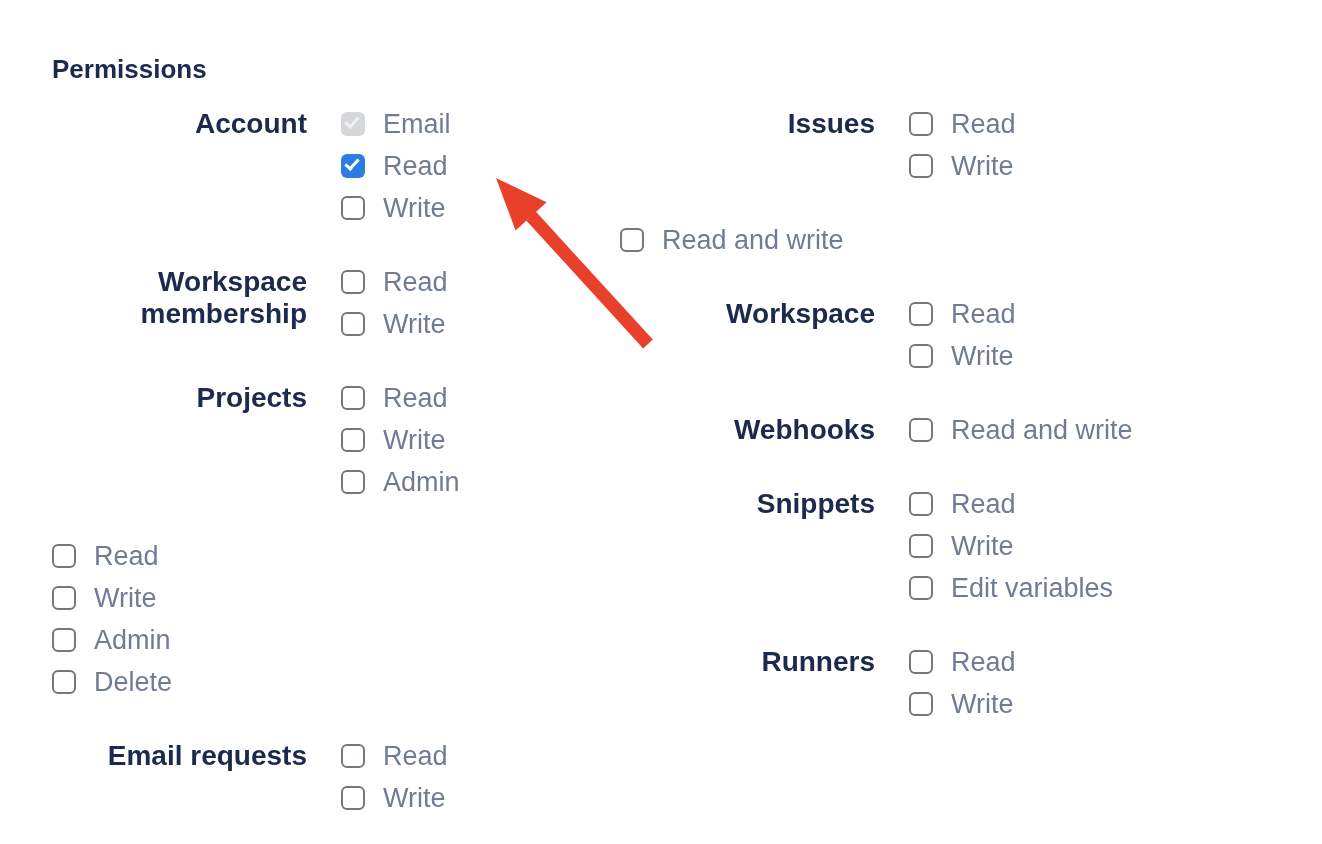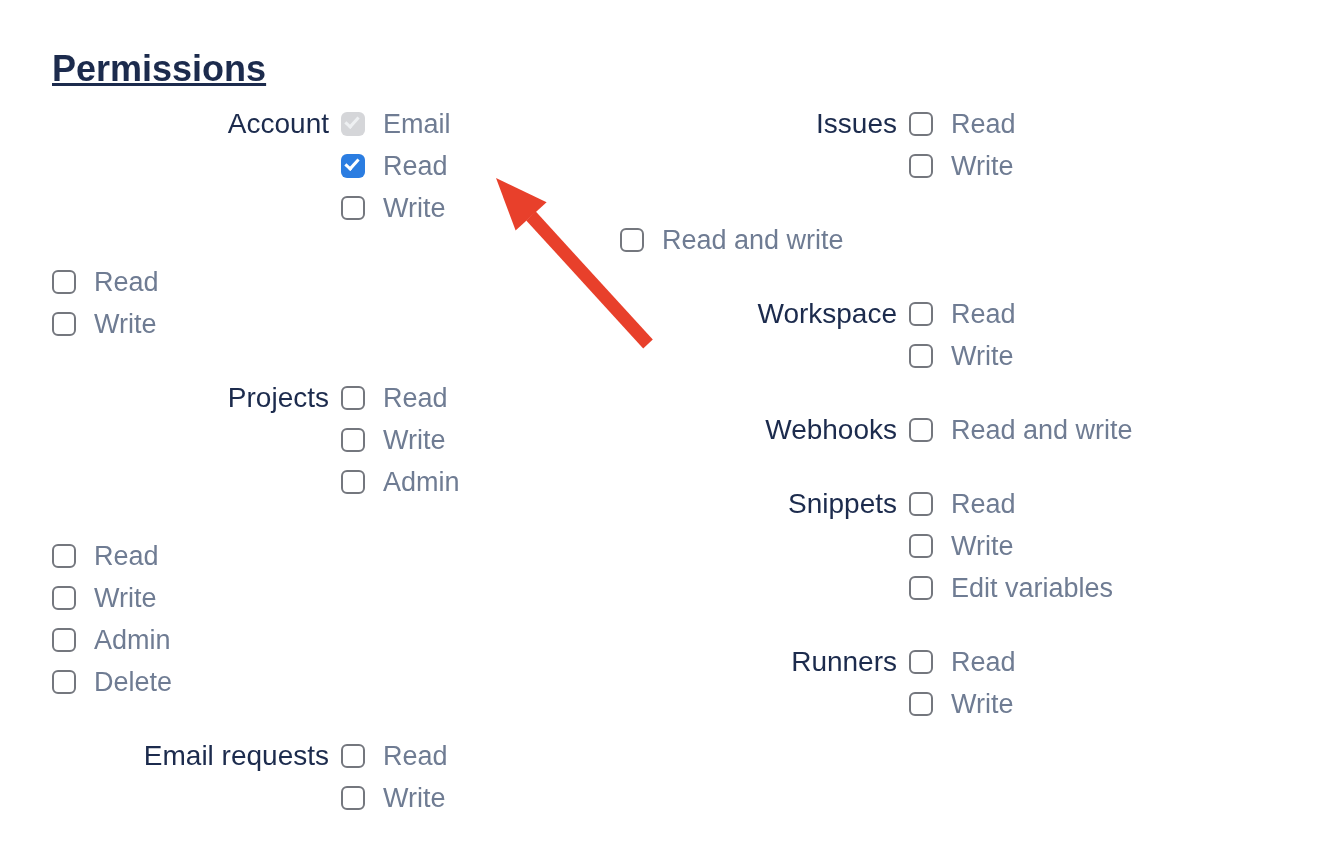--- a/index.html
+++ b/index.html
@@ -14,25 +14,24 @@
   *{margin:0;padding:0;box-sizing:border-box;}
   html,body{width:1322px;height:844px;}
   body{
     background:#ffffff;
     font-family:"Liberation Sans","DejaVu Sans",sans-serif;
     position:relative;
     overflow:hidden;
   }
   .page-heading{
     margin:50px 8px 0 52px;
-    font-size:36px;
+    font-size:26px;
     line-height:38px;
     font-weight:700;
     color:var(--navy);
-    text-decoration:underline;
   }
   .columns{
     display:flex;
     padding-left:52px;
     margin-top:15px;
     align-items:flex-start;
   }
   .col{
     display:flex;
     flex-direction:column;
@@ -41,25 +40,25 @@
   .col-right{flex:1;}
   .group{
     display:flex;
     align-items:flex-start;
     margin-bottom:32px;
   }
   .group-label{
     width:289px;
     flex:0 0 289px;
     text-align:right;
-    padding-right:12px;
+    padding-right:34px;
     padding-top:5px;
     font-size:28px;
     line-height:32px;
-    font-weight:400;
+    font-weight:700;
     color:var(--navy);
   }
   .group-options{
     display:flex;
     flex-direction:column;
   }
   .option-row{
     display:flex;
     align-items:center;
     height:42px;
@@ -139,20 +138,21 @@
   </label>
 
   <label class="option-row state-unchecked">
     <span class="checkbox" role="checkbox" aria-checked="false"></span>
     <span class="option-label">Write</span>
   </label>
 </div>
   </div>
 
   <div class="group">
+    <div class="group-label">Workspace membership</div>
     <div class="group-options">
   <label class="option-row state-unchecked">
     <span class="checkbox" role="checkbox" aria-checked="false"></span>
     <span class="option-label">Read</span>
   </label>
 
   <label class="option-row state-unchecked">
     <span class="checkbox" role="checkbox" aria-checked="false"></span>
     <span class="option-label">Write</span>
   </label>

